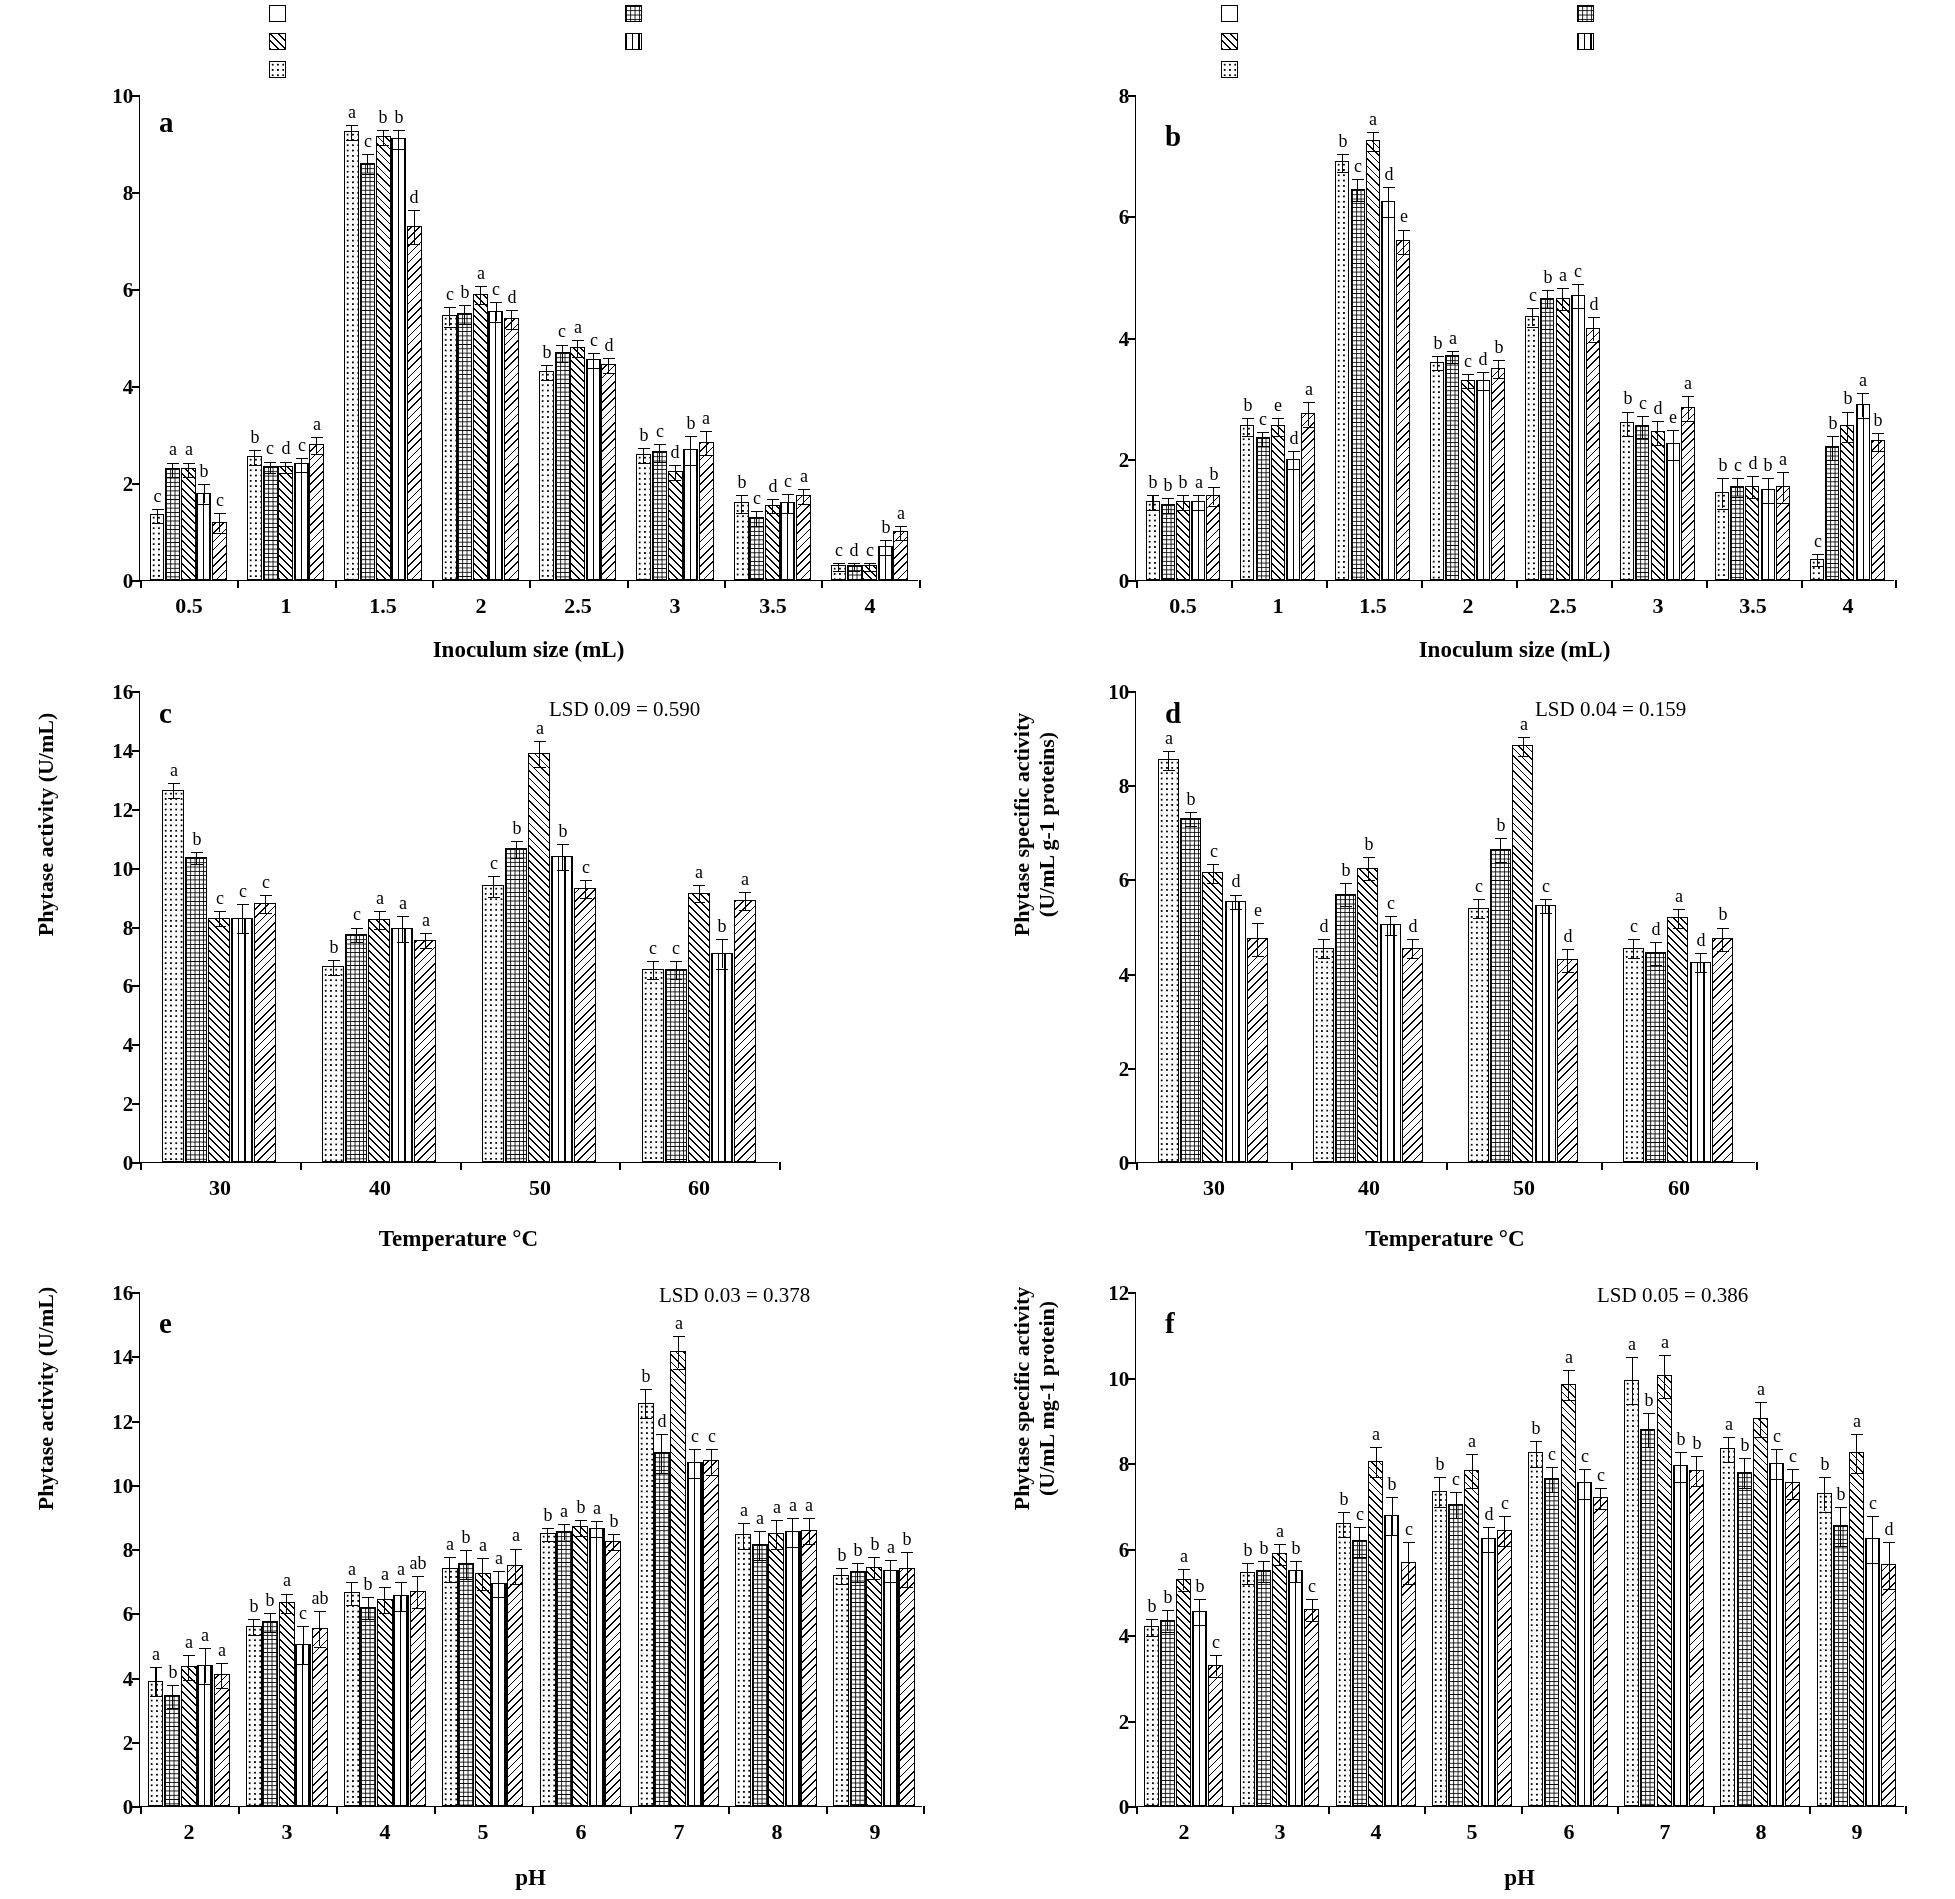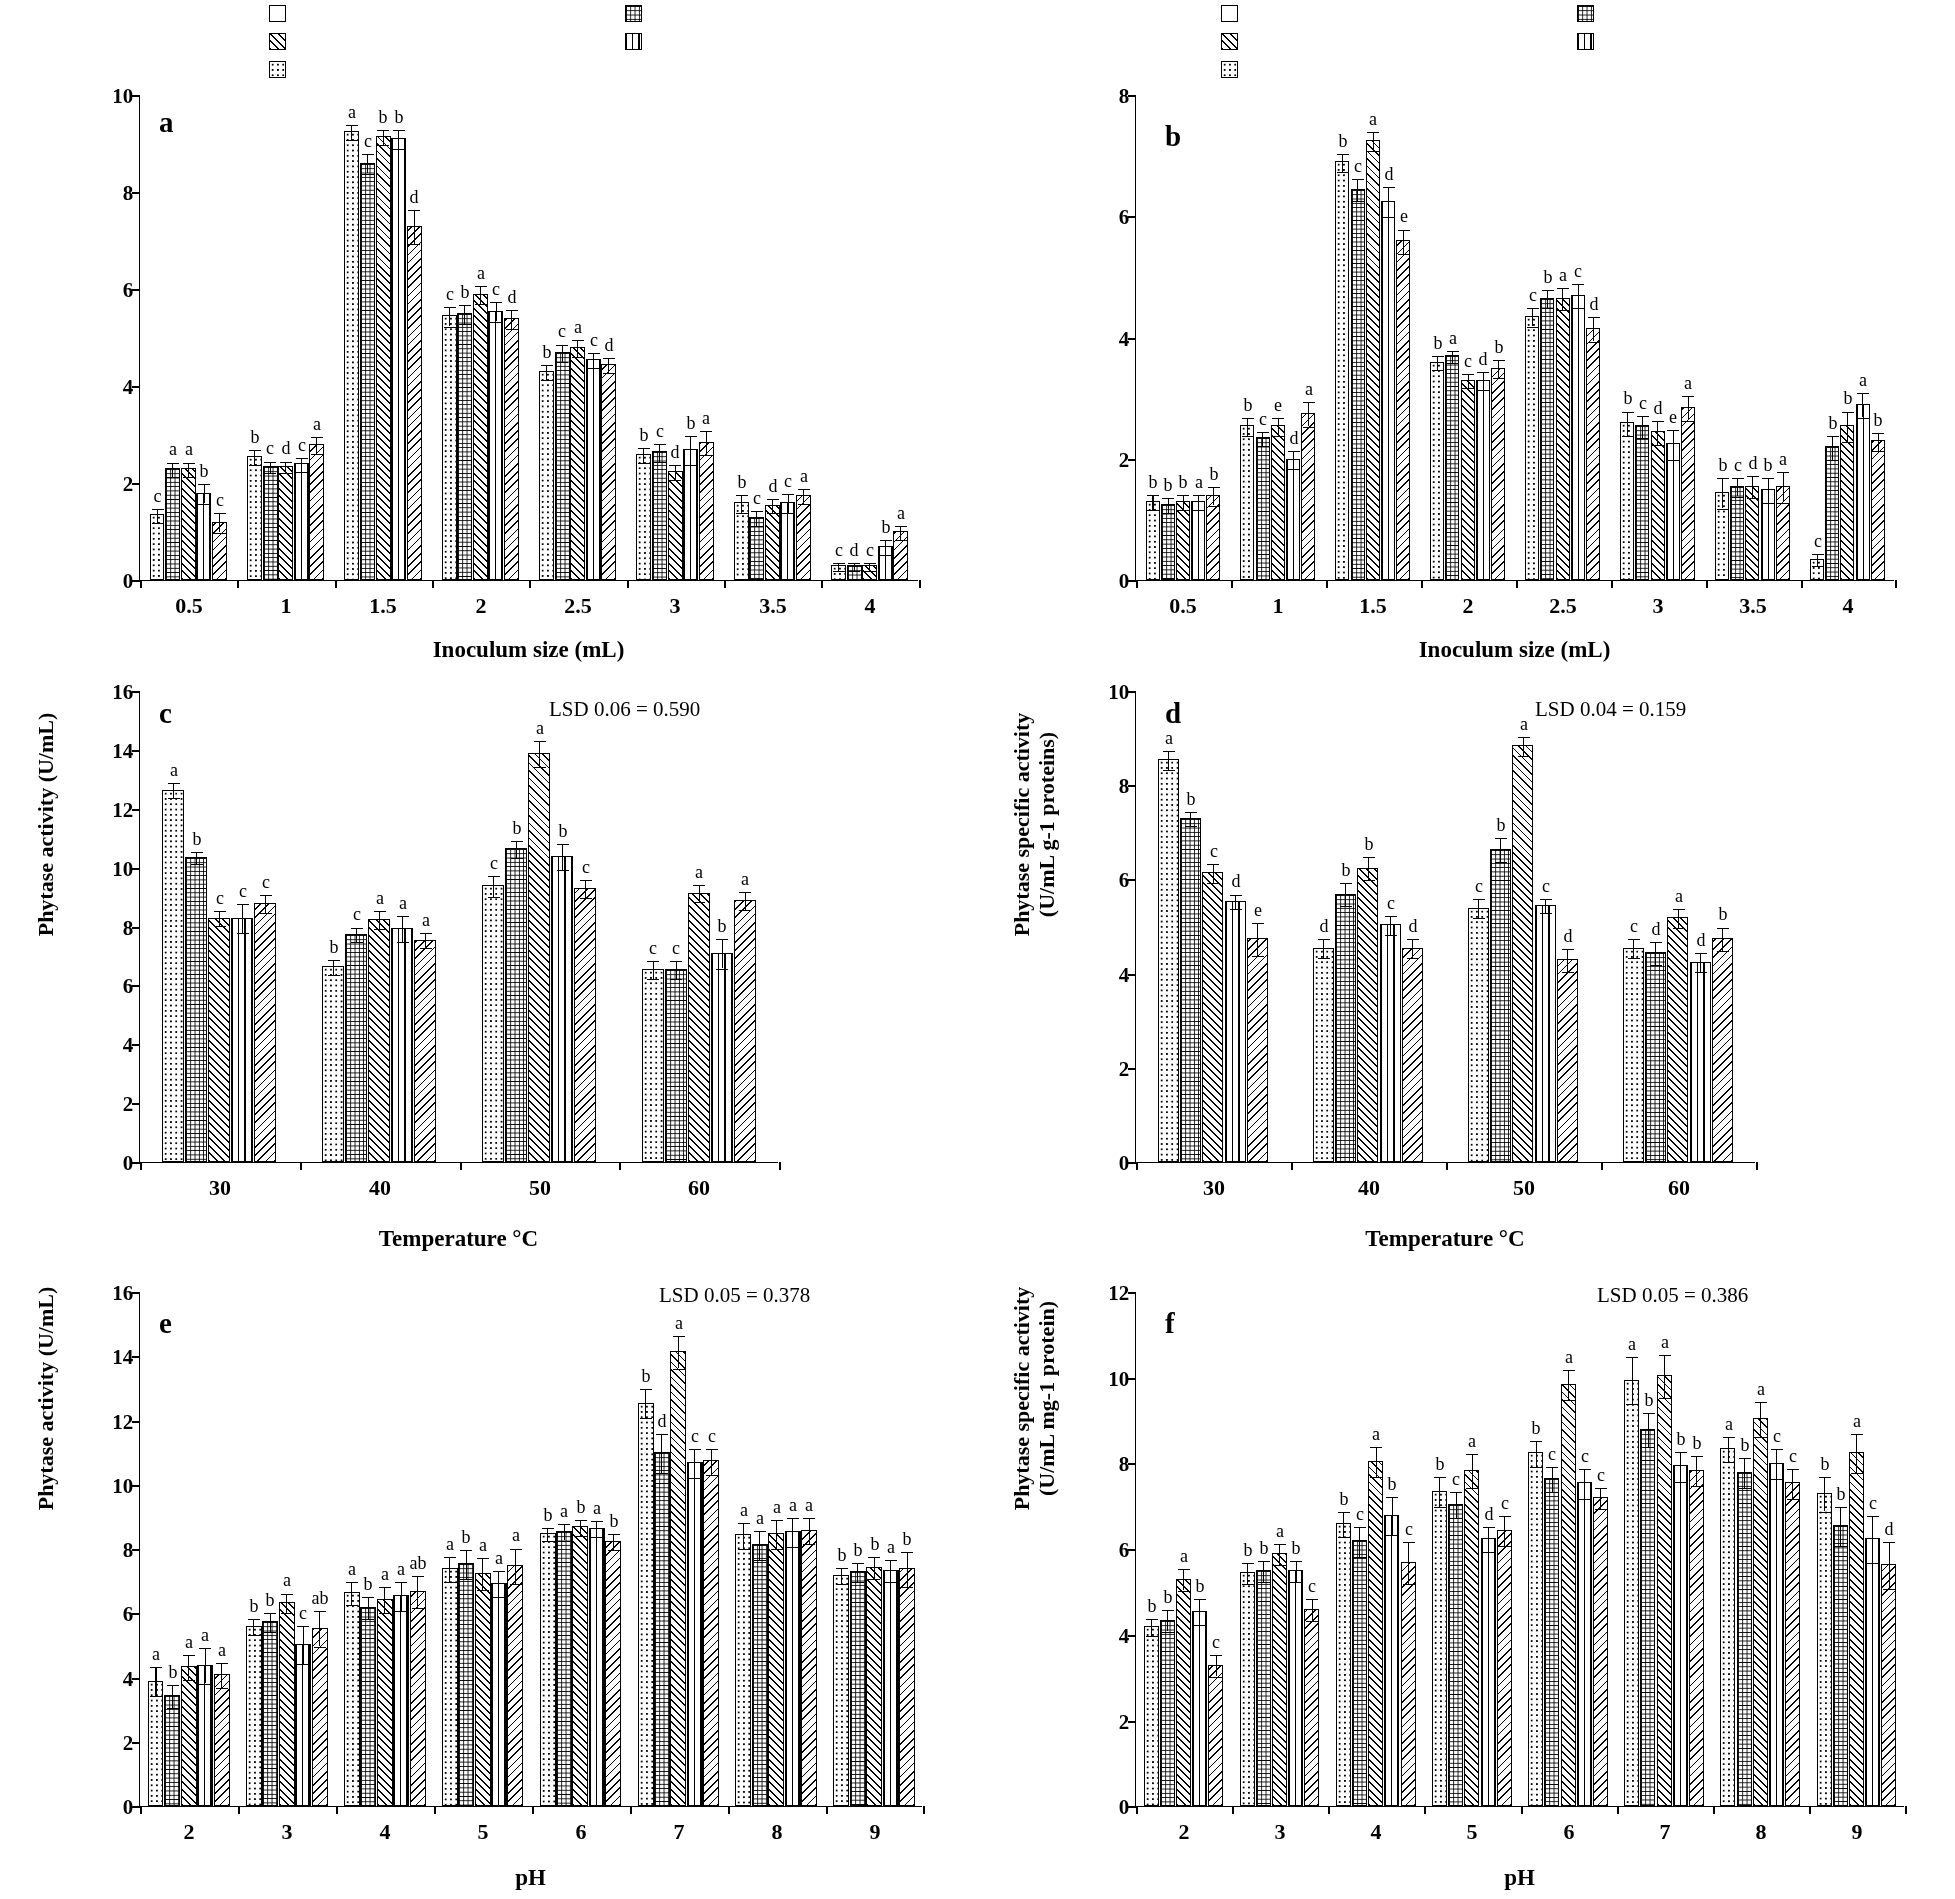--- a/index.html
+++ b/index.html
@@ -715,21 +715,21 @@
         <div class="errcap" style="left:576px;top:277px;width:12px;"></div>
         <div class="sig" style="left:582px;top:224px;">b</div>
         <div class="bar p-diag2" style="left:594px;width:22px;height:262px;"></div>
         <div class="err" style="left:605px;top:200px;height:17.7px;"></div>
         <div class="errcap" style="left:599px;top:200px;width:12px;"></div>
         <div class="errcap" style="left:599px;top:218px;width:12px;"></div>
         <div class="sig" style="left:605px;top:177px;">a</div>
         <div class="xtickmark" style="left:639px;"></div>
         <div class="xtick" style="left:559px;">60</div>
         <div class="xtickmark" style="left:0px;"></div>
-        <div class="lsd" style="left:409px;top:4.8px;">LSD 0.06 = 0.590</div>
+        <div class="lsd" style="left:409px;top:4.8px;">LSD 0.09 = 0.590</div>
         <div class="plabel" style="left:19px;top:4.8px;">c</div>
       </div>
       <div class="xlabel" style="left:139px;top:577px;width:639px;">Temperature °C</div>
     </div>
   <div class="panel" id="panel-d" style="left:976px;top:649px;width:980px;height:591px;">
       <div class="ylabel two" style="left: 34px; top: 514px; width: 471px; transform: rotate(-90deg) translate(-100%, 0px);">
         <div>Phytase specific activity</div>
         <div>(U/mL mg-1 protein)</div>
       </div>
       <div class="plot" style="left:159px;top:43px;width:620px;height:471px;">
@@ -1092,21 +1092,21 @@
         <div class="errcap" style="left:745px;top:289px;width:12px;"></div>
         <div class="sig" style="left:751px;top:244px;">a</div>
         <div class="bar p-diag2" style="left:759px;width:15.5px;height:238px;"></div>
         <div class="err" style="left:767px;top:259px;height:35px;"></div>
         <div class="errcap" style="left:761px;top:259px;width:12px;"></div>
         <div class="errcap" style="left:761px;top:294px;width:12px;"></div>
         <div class="sig" style="left:767px;top:236px;">b</div>
         <div class="xtickmark" style="left:783px;"></div>
         <div class="xtick" style="left:735px;">9</div>
         <div class="xtickmark" style="left:0px;"></div>
-        <div class="lsd" style="left:519px;top:-9.6px;">LSD 0.05 = 0.378</div>
+        <div class="lsd" style="left:519px;top:-9.6px;">LSD 0.03 = 0.378</div>
         <div class="plabel" style="left:19px;top:14.4px;">e</div>
       </div>
       <div class="xlabel" style="left:139px;top:625px;width:783px;">pH</div>
     </div>
   <div class="panel" id="panel-f" style="left:976px;top:1240px;width:980px;height:659px;">
       <div class="ylabel two" style="left: 34px; top: 567px; width: 514px; transform: rotate(-90deg) translate(-100%, 0px);">
         <div>Phytase specific activity</div>
         <div>(U/mL mg-1 protein)</div>
       </div>
       <div class="plot" style="left:159px;top:53px;width:769px;height:514px;">

